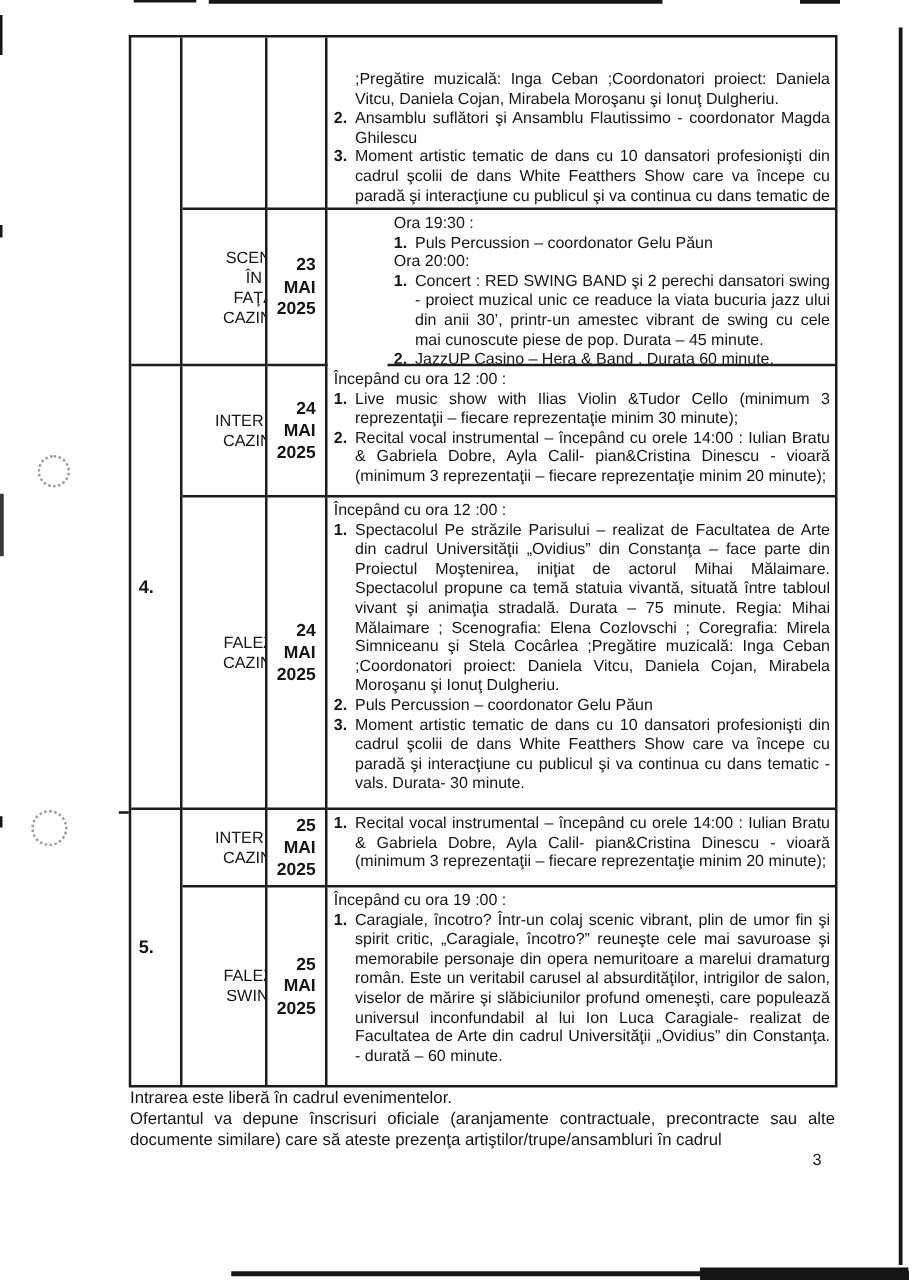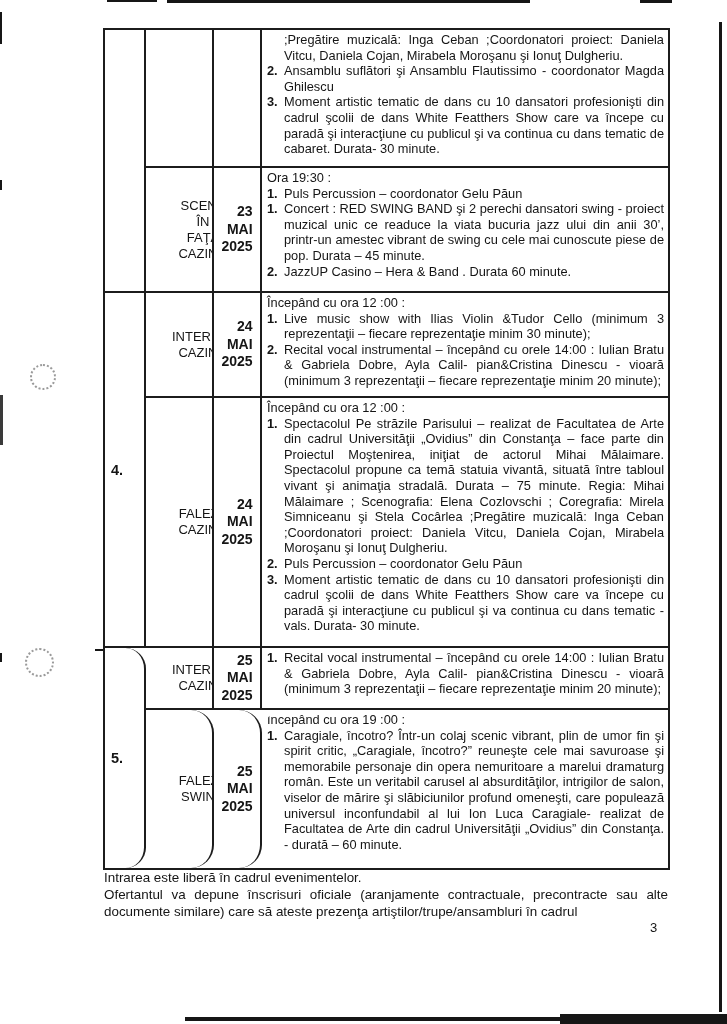--- a/index.html
+++ b/index.html
@@ -27,21 +27,21 @@
     grid-template-columns:41px 68px 48px 1fr;
     grid-template-rows:138px 125px 105px 250px 62px 1fr;
   }
   .cell{
     border-right:2px solid #1c1c1c;
     border-bottom:2px solid #1c1c1c;
     box-sizing:border-box;
     overflow:hidden;
   }
   .cell.no-r{border-right:none;}
-  .cell.no-b{border-bottom:none;border-radius:23px;}
+  .cell.no-b{border-bottom:none;}
   .cell-num{
     display:flex;align-items:center;
     padding-left:6px;
     font-weight:bold;font-size:14.5px;
   }
   .cell-loc{
     display:flex;align-items:center;justify-content:center;
     text-align:center;font-size:13px;line-height:16px;
     white-space:pre-line;
     padding-left:48px;
@@ -51,21 +51,21 @@
     text-align:right;font-weight:bold;font-size:14px;line-height:17.5px;
     white-space:pre-line;
   }
   .cell-prog{
     padding:2px 4px 0 5px;
     font-size:12.8px;line-height:15.6px;
     text-align:justify;
   }
   .ln{position:relative;}
   .ln-item{padding-left:17px;}
-  .ln-cont{padding-left:17px;}
+  .ln-cont{padding-left:17px;margin-top:23px;}
   .mk{position:absolute;left:0;top:0;font-weight:bold;}
   
   #footer{
     position:absolute;left:104px;top:869px;width:564px;
     font-size:13.4px;line-height:17.2px;
   }
   #footer .just{text-align:justify;}
   #footer b{font-weight:normal;}
   #page-number{
     position:absolute;left:650px;top:920px;
@@ -102,23 +102,24 @@
         <div class="ln ln-item"><span class="mk">2.</span>Ansamblu suflători şi Ansamblu Flautissimo -  coordonator Magda Ghilescu</div>
         <div class="ln ln-item"><span class="mk">3.</span>Moment artistic tematic de dans cu 10 dansatori profesionişti din cadrul şcolii de dans White Featthers Show care va începe cu paradă şi interacţiune cu publicul şi va continua cu dans tematic de cabaret. Durata- 30 minute.</div>
       </div>
       <div class="cell cell-loc" style="grid-area: 2 / 2;">SCENA
 ÎN
 FAŢA
 CAZINO</div>
       <div class="cell cell-date" style="grid-area: 2 / 3;">23
 MAI
 2025</div>
-      <div class="cell cell-prog no-r" style="grid-area: 2 / 4;">
+      <div class="cell cell-prog no-r" style="grid-area: 2 / 4; margin-left: 48px;">
         <div class="ln ln-plain">Ora 19:30 :</div>
         <div class="ln ln-item"><span class="mk">1.</span>Puls Percussion – coordonator Gelu Păun</div>
+        <div class="ln ln-plain">Ora 20:00:</div>
         <div class="ln ln-item"><span class="mk">1.</span>Concert : RED SWING BAND şi 2 perechi dansatori swing - proiect muzical unic ce readuce la viata bucuria jazz ului din anii 30’, printr-un amestec vibrant de swing cu cele mai cunoscute piese de pop. Durata – 45 minute.</div>
         <div class="ln ln-item"><span class="mk">2.</span>JazzUP Casino – Hera &amp; Band . Durata 60 minute.</div>
       </div>
       <div class="cell cell-loc" style="grid-area: 3 / 2;">INTERIOR
 CAZINO</div>
       <div class="cell cell-date" style="grid-area: 3 / 3;">24
 MAI
 2025</div>
       <div class="cell cell-prog no-r" style="grid-area: 3 / 4;">
         <div class="ln ln-plain">Începând cu ora 12 :00 :</div>

